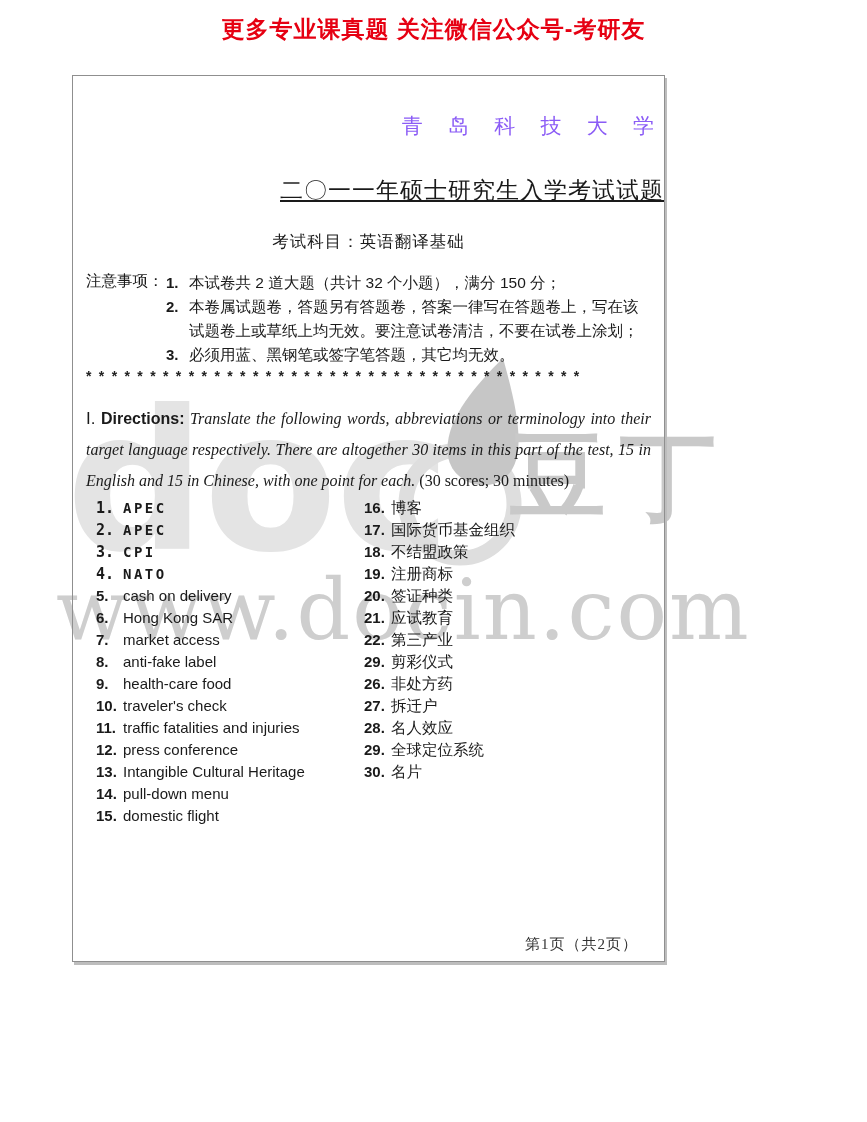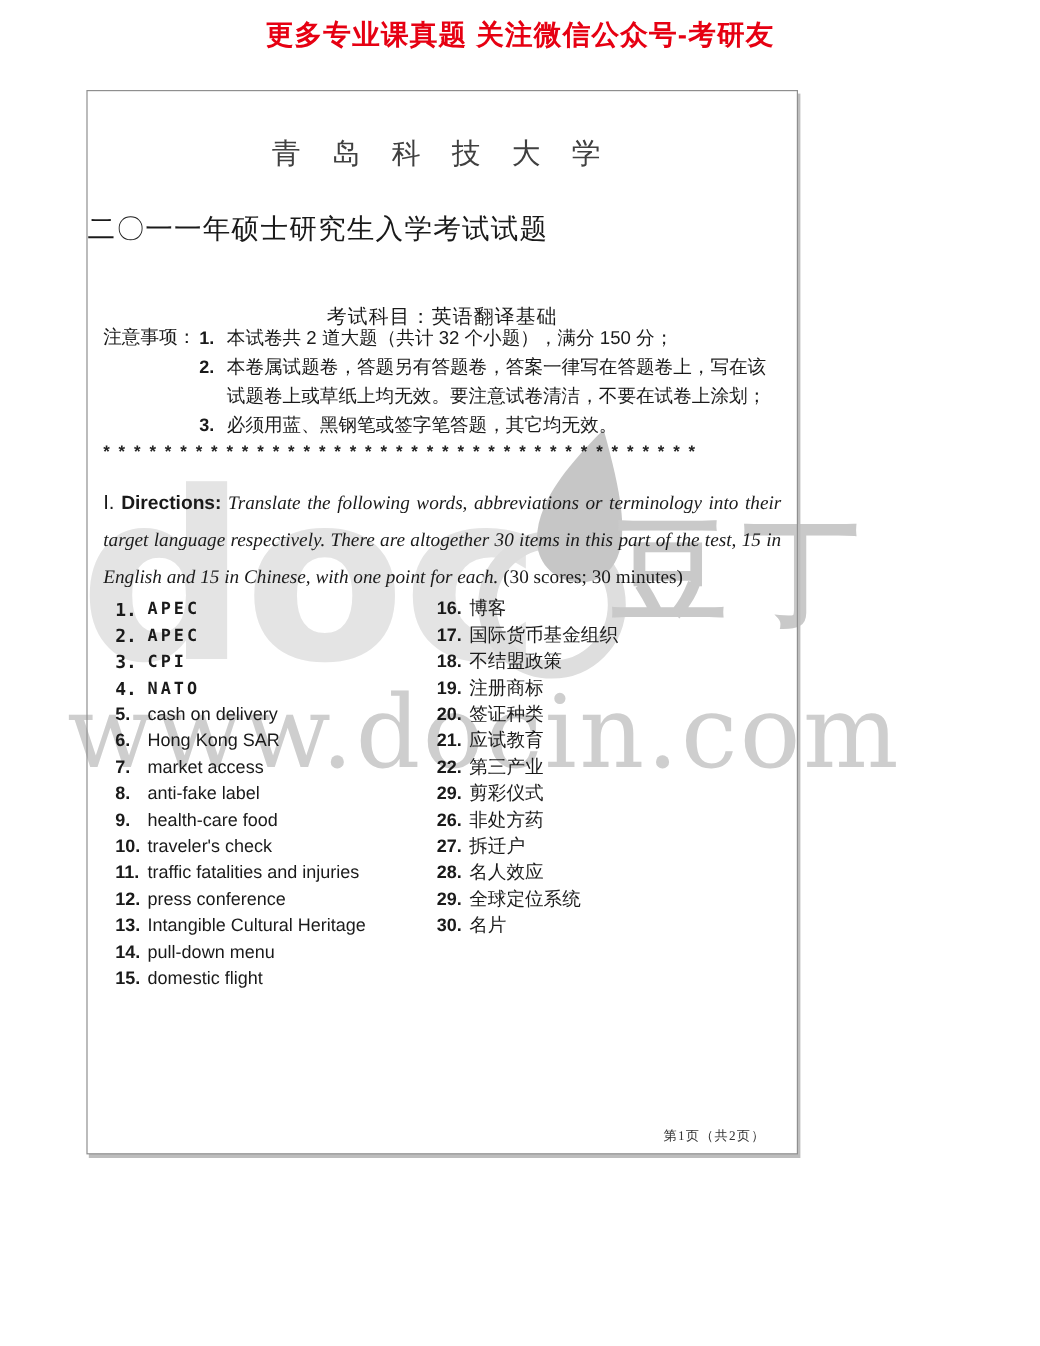--- a/index.html
+++ b/index.html
@@ -37,30 +37,30 @@
     letter-spacing:2px; color:#cecece;
   }
 
   
   .paper {
     position:absolute; left:72px; top:75px; width:593px; height:887px;
     border:1px solid #8f8f8f; box-shadow:2px 3px 0 #bdbdbd;
     background:transparent; z-index:2;
   }
   .t-univ {
-    position:absolute; top:36px; left:0; width:100%; text-align:center;
-    font-size:24px; letter-spacing:10px; color:#404040;
+    position:absolute; top:36px; left:0; width:100%; text-align:right;
+    font-size:21px; letter-spacing:10px; color:#8b5cf6;
   }
   .t-main {
-    position:absolute; top:99px; left:0; width:100%; text-align:left;
-    font-size:23px; letter-spacing:1px;
+    position:absolute; top:99px; left:0; width:100%; text-align:right;
+    font-size:23px; letter-spacing:1px;text-decoration:underline;
   }
   .t-subj {
     position:absolute; top:155px; left:0; width:100%; text-align:center;
-    font-size:16.5px; letter-spacing:1px;margin-top:22px;
+    font-size:16.5px; letter-spacing:1px;
   }
 
   .notes { position:absolute; top:195px; left:13px; right:12px; display:flex; }
   .notes-label { width:80px; flex:0 0 80px; font-size:15.5px; font-family:"Liberation Sans", sans-serif; }
   .notes-list { flex:1; }
   .notes-list .item-row { display:flex; line-height:24px; font-size:15.5px; }
   .notes-list .item-num {
     flex:0 0 23px; min-width:23px;
     font-family:"Liberation Sans", sans-serif; font-weight:bold; font-size:15px;
   }
@@ -93,21 +93,21 @@
   .items .item-text { font-family:"Liberation Sans", sans-serif; white-space:nowrap; }
   .items .col-right .item-text { font-family:"Liberation Serif", serif; font-size:15.5px; }
   .items .item-row.abbr .item-num,
   .items .item-row.abbr .item-text {
     font-family:"DejaVu Sans Mono", monospace; font-weight:bold;
   }
   .items .item-row.abbr .item-text { letter-spacing:2.5px; font-size:14px; }
 
   .footer {
     position:absolute; right:26px; bottom:7px;
-    font-size:11px; letter-spacing:1px; color:#333;
+    font-size:15px; letter-spacing:1px; color:#333;
   }
 </style>
 </head>
 <body>
 
 <div class="page">
 
   <div class="banner">更多专业课真题 关注微信公众号-考研友</div>
 
   <div class="wm wm-doc">doc</div>

